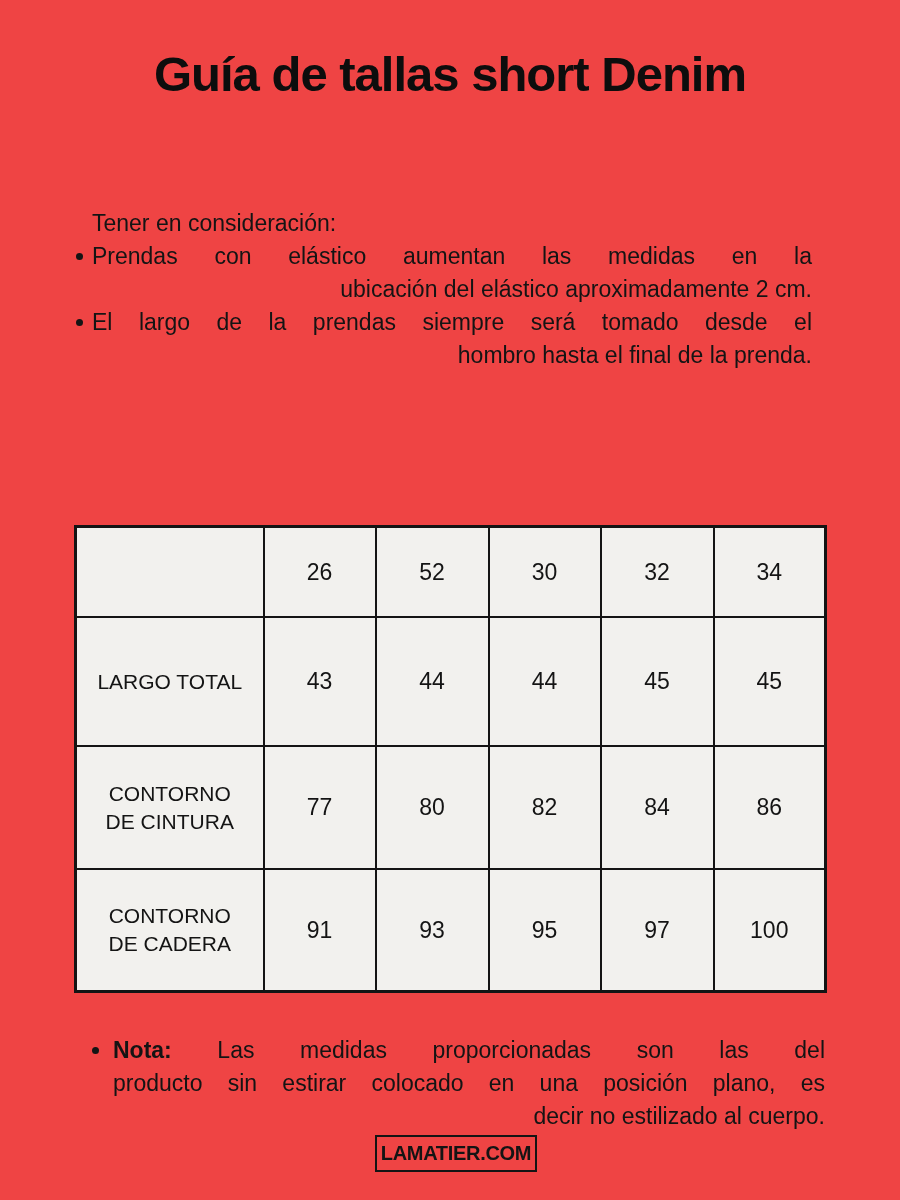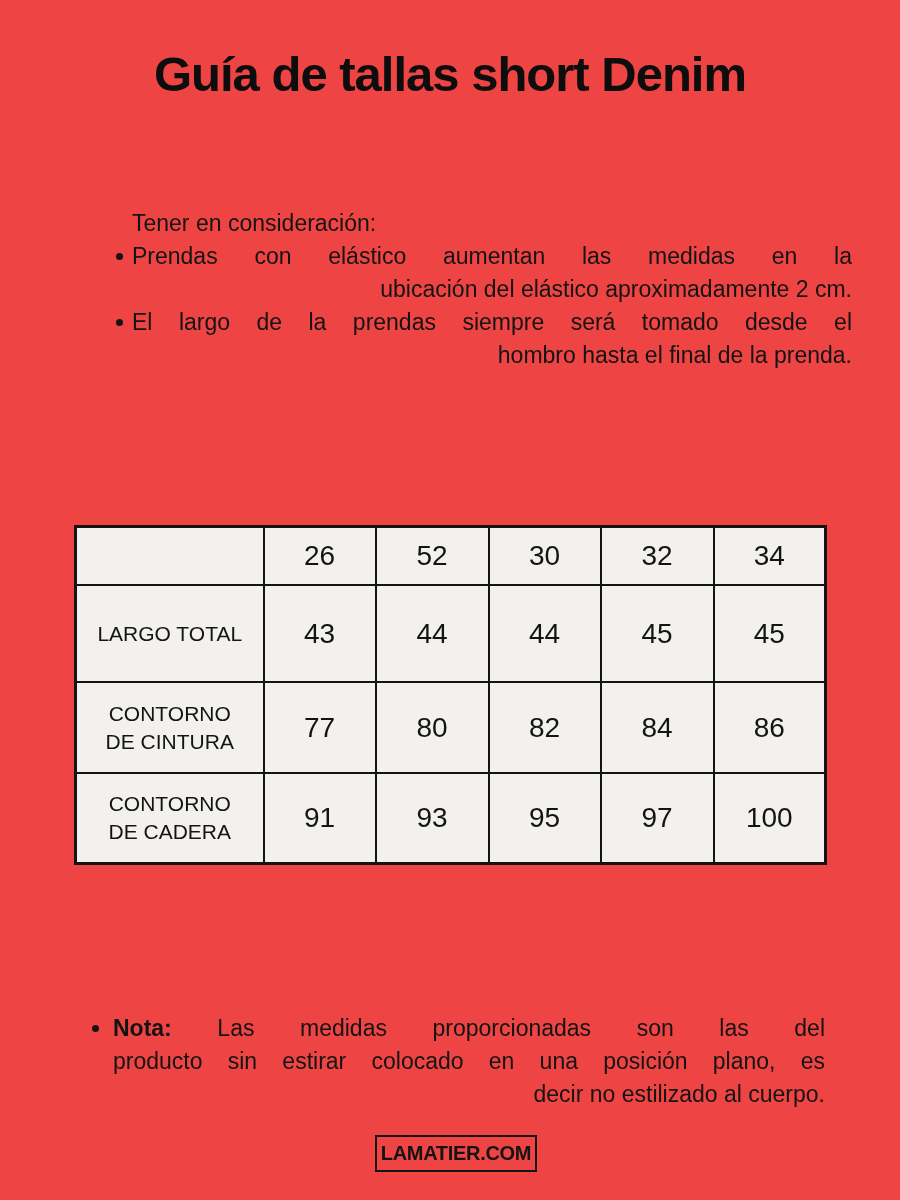--- a/index.html
+++ b/index.html
@@ -28,21 +28,20 @@
   }
 
   
   .considerations {
     position: absolute;
     top: 207px;
     left: 92px;
     width: 720px;
     font-size: 23px;
     line-height: 33px;
-    margin-left: 40px;
   }
   .bullet-item { position: relative; }
   .dot {
     position: absolute;
     left: -16px;
     top: 13px;
     width: 7px;
     height: 7px;
     border-radius: 50%;
     background: #141414;
@@ -57,39 +56,39 @@
     left: 74px;
     width: 750px;
     border-collapse: collapse;
     table-layout: fixed;
     border: 3px solid #141414;
   }
   .size-table td {
     border: 2px solid #141414;
     text-align: center;
     vertical-align: middle;
-    font-size: 28px;
-    padding: 0;
+    font-size: 23px;
+    padding: 16px;
     background: #f2f1ee;
   }
   .size-table tr.hdr td { height: 56px; }
   .size-table tr.r1 td { height: 95px; }
   .size-table tr.r2 td { height: 89px; }
   .size-table tr.r3 td { height: 88px; }
   .size-table td.rowlabel {
     font-size: 21px;
     font-weight: 500;
     line-height: 28px;
     padding: 0 18px;
   }
 
   
   .note {
     position: absolute;
-    top: 1012px;
+    top: 1034px;
     left: 113px;
     width: 712px;
     font-size: 23px;
     line-height: 33px;
   }
   .note .dot { left: -21px; }
   .note-label { font-weight: 800; }
 
   
   .footer-box {

